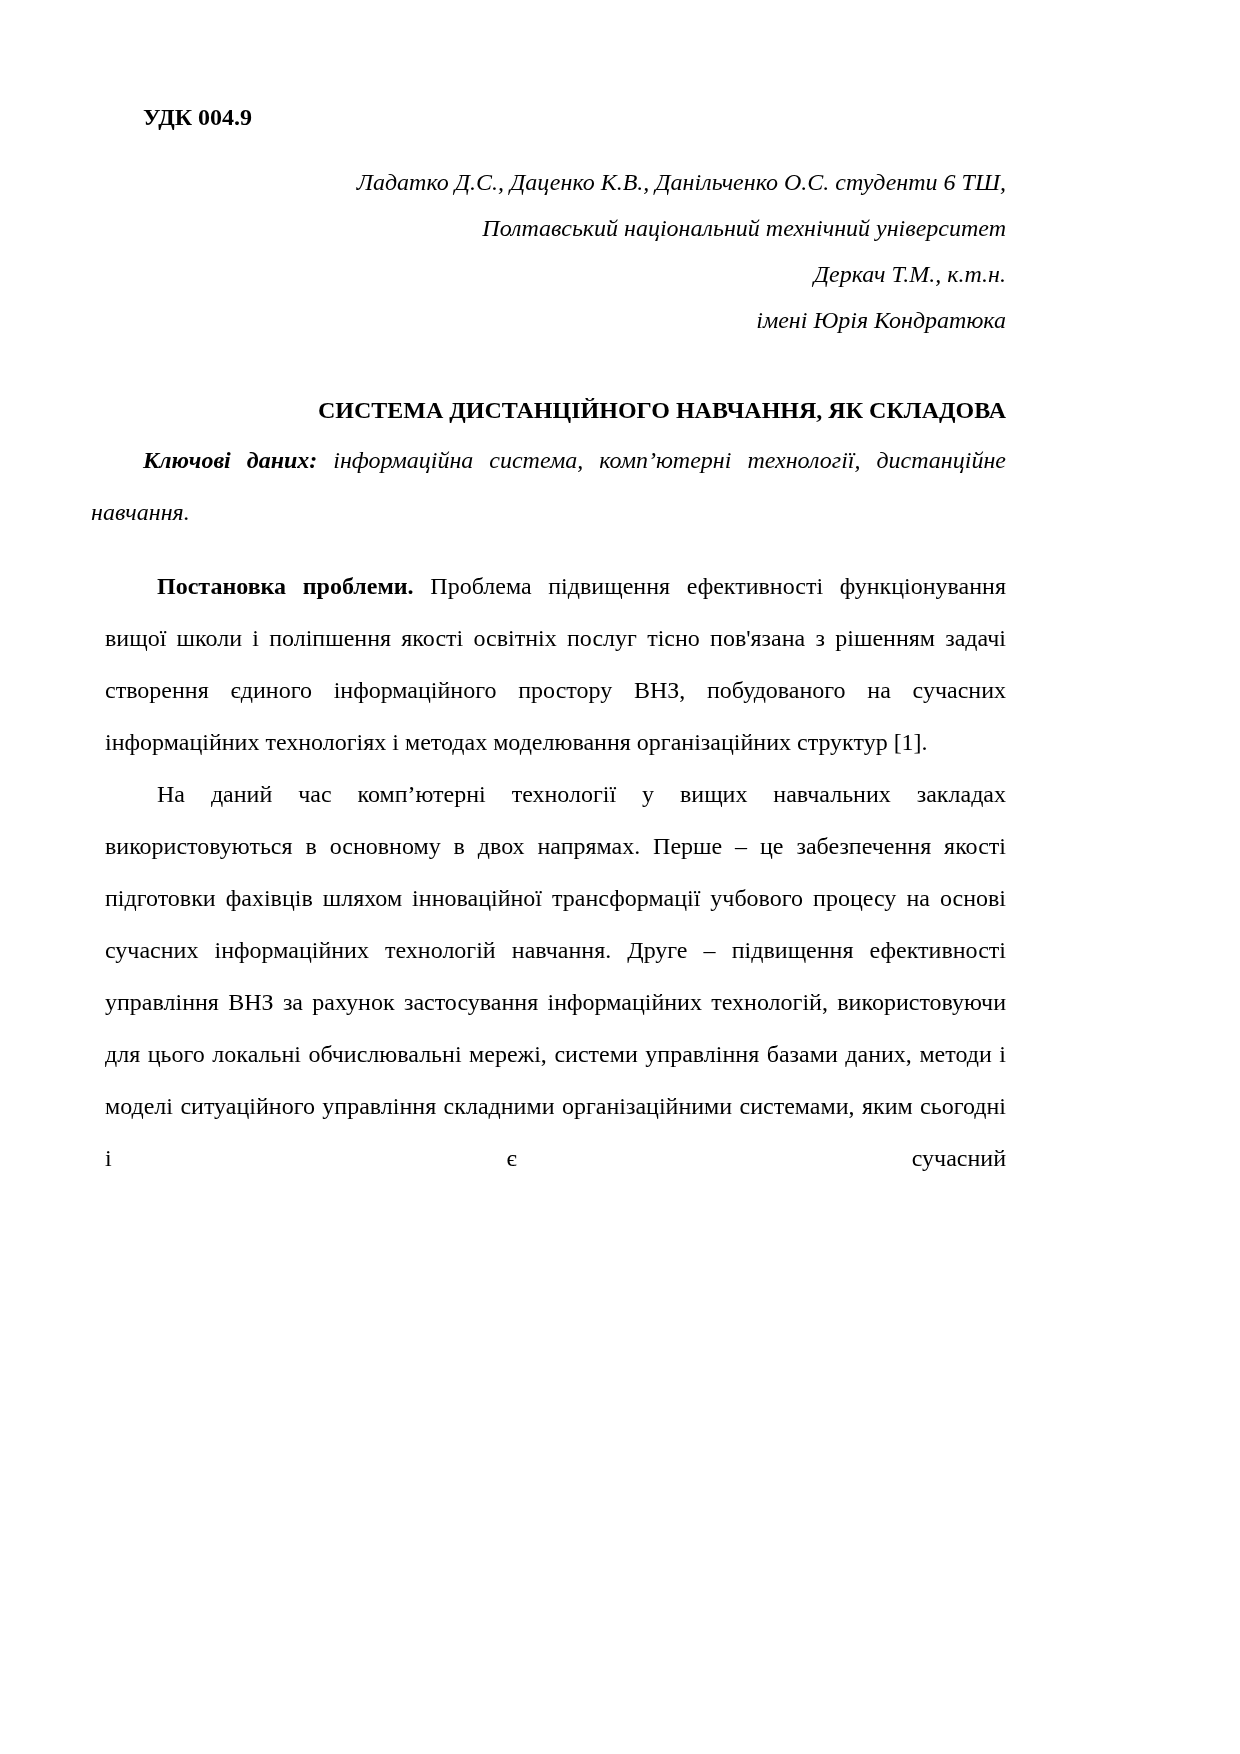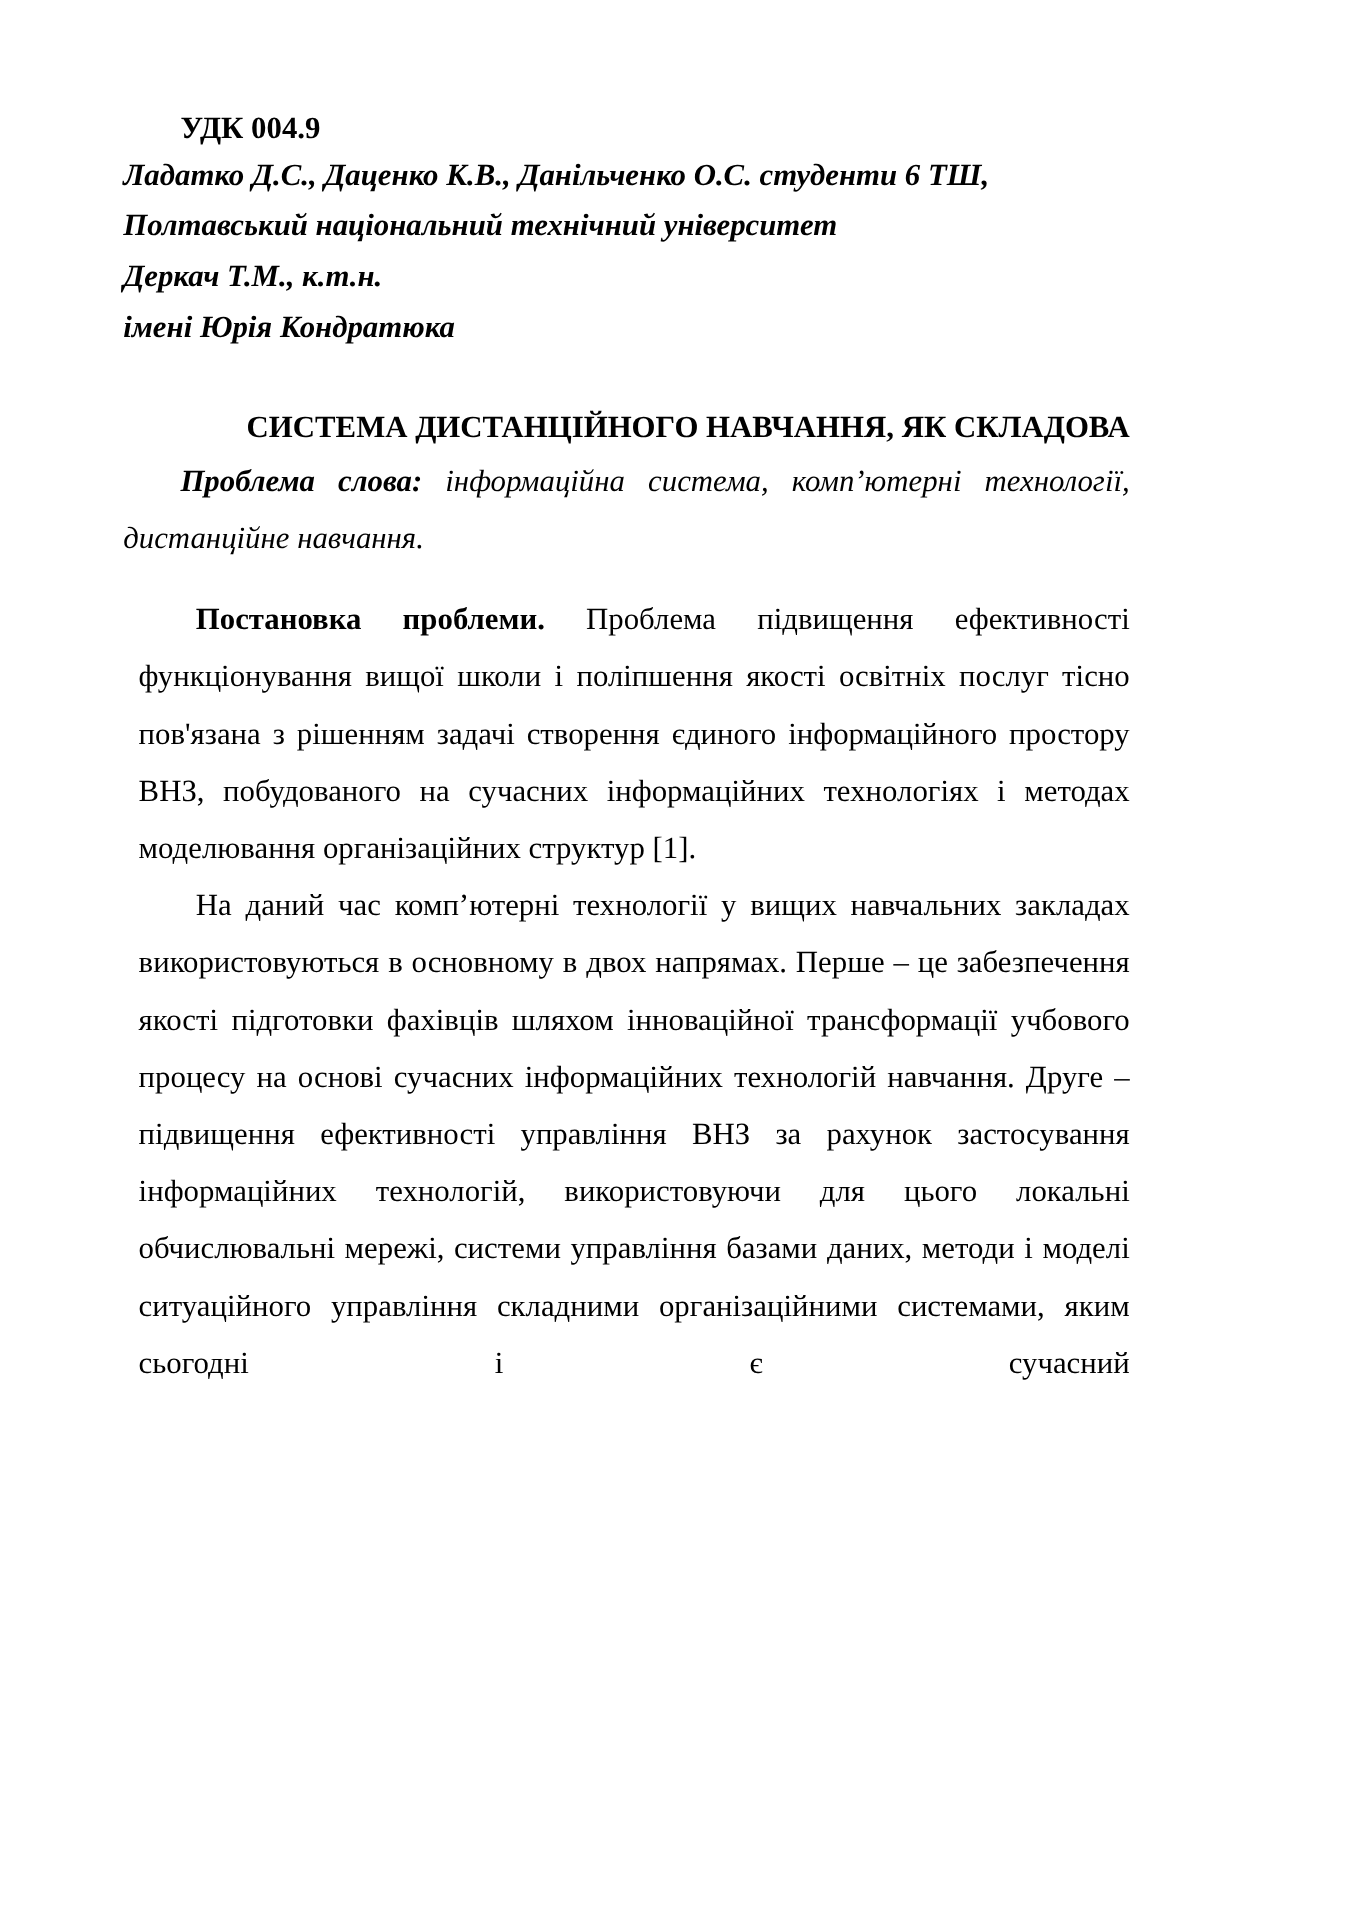--- a/index.html
+++ b/index.html
@@ -7,36 +7,35 @@
   body {
     width: 1240px;
     height: 1754px;
     position: relative;
     overflow: hidden;
     font-family: "Liberation Serif", serif;
     color: #000000;
   }
   .page {
     position: absolute;
-    left: 112px;
+    left: 91px;
     top: 100px;
     width: 915px;
-    font-size: 28px;
+    font-size: 24px;
   }
   .udc {
     font-weight: bold;
     padding-left: 52px;
     line-height: 34px;
   }
   .authors {
-    margin-top: 3px;
-    text-align: left;
+    margin-top: 25px;
+    text-align: right;
     font-style: italic;
     line-height: 46px;
-    font-weight: bold;
   }
   .title-block {
     margin-top: 44px;
     text-align: right;
     font-weight: bold;
     line-height: 47px;
   }
   .abstract {
     margin-top: 46px;
     font-style: italic;
@@ -73,19 +72,19 @@
     <div>Полтавський національний технічний університет</div>
     <div>Деркач Т.М., к.т.н.</div>
     <div>імені Юрія Кондратюка</div>
   </div>
 
   <div class="title-block">
     <div>СИСТЕМА ДИСТАНЦІЙНОГО НАВЧАННЯ, ЯК СКЛАДОВА</div>
   </div>
 
 
-  <p class="keywords"><span class="kw-label">Проблема слова:</span> <span>інформаційна система, комп’ютерні технології, дистанційне навчання.</span></p>
+  <p class="keywords"><span class="kw-label">Ключові даних:</span> <span>інформаційна система, комп’ютерні технології, дистанційне навчання.</span></p>
 
   <p class="para first"><span class="lead">Постановка проблеми.</span> <span>Проблема підвищення ефективності функціонування вищої школи і поліпшення якості освітніх послуг тісно пов'язана з рішенням задачі створення єдиного інформаційного простору ВНЗ, побудованого на сучасних інформаційних технологіях і методах моделювання організаційних структур [1].</span></p>
 
   <p class="para cont">На даний час комп’ютерні технології у вищих навчальних закладах використовуються в основному в двох напрямах. Перше – це забезпечення якості підготовки фахівців шляхом інноваційної трансформації учбового процесу на основі сучасних інформаційних технологій навчання. Друге – підвищення ефективності управління ВНЗ за рахунок застосування інформаційних технологій, використовуючи для цього локальні обчислювальні мережі, системи управління базами даних, методи і моделі ситуаційного управління складними організаційними системами, яким сьогодні і є сучасний</p>
 
 </div>
 
 </body></html>

